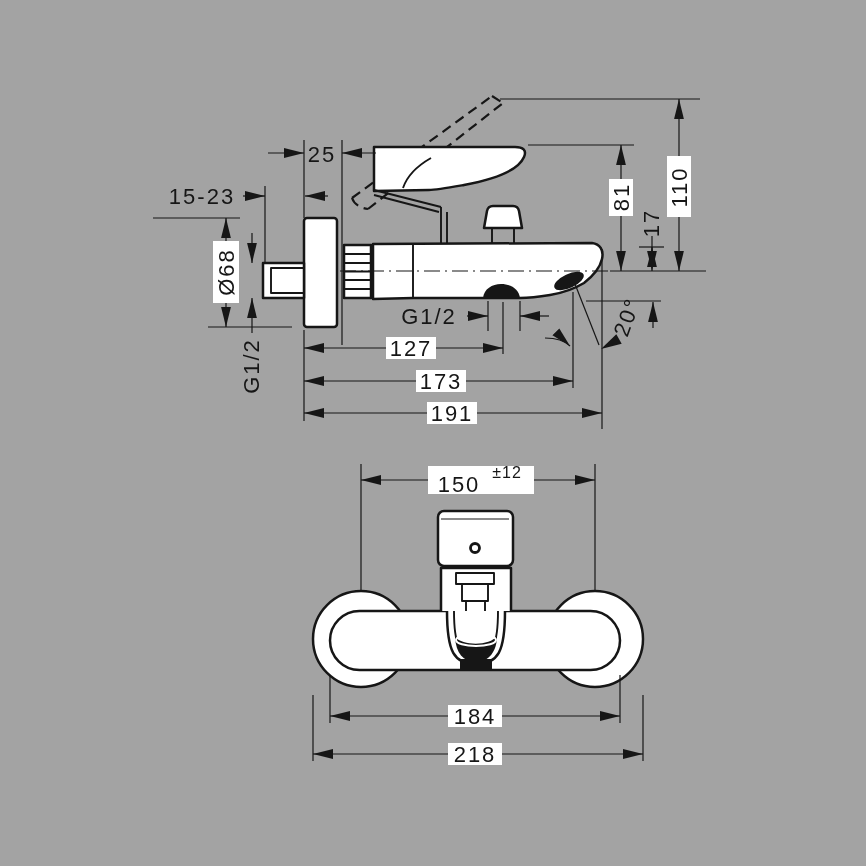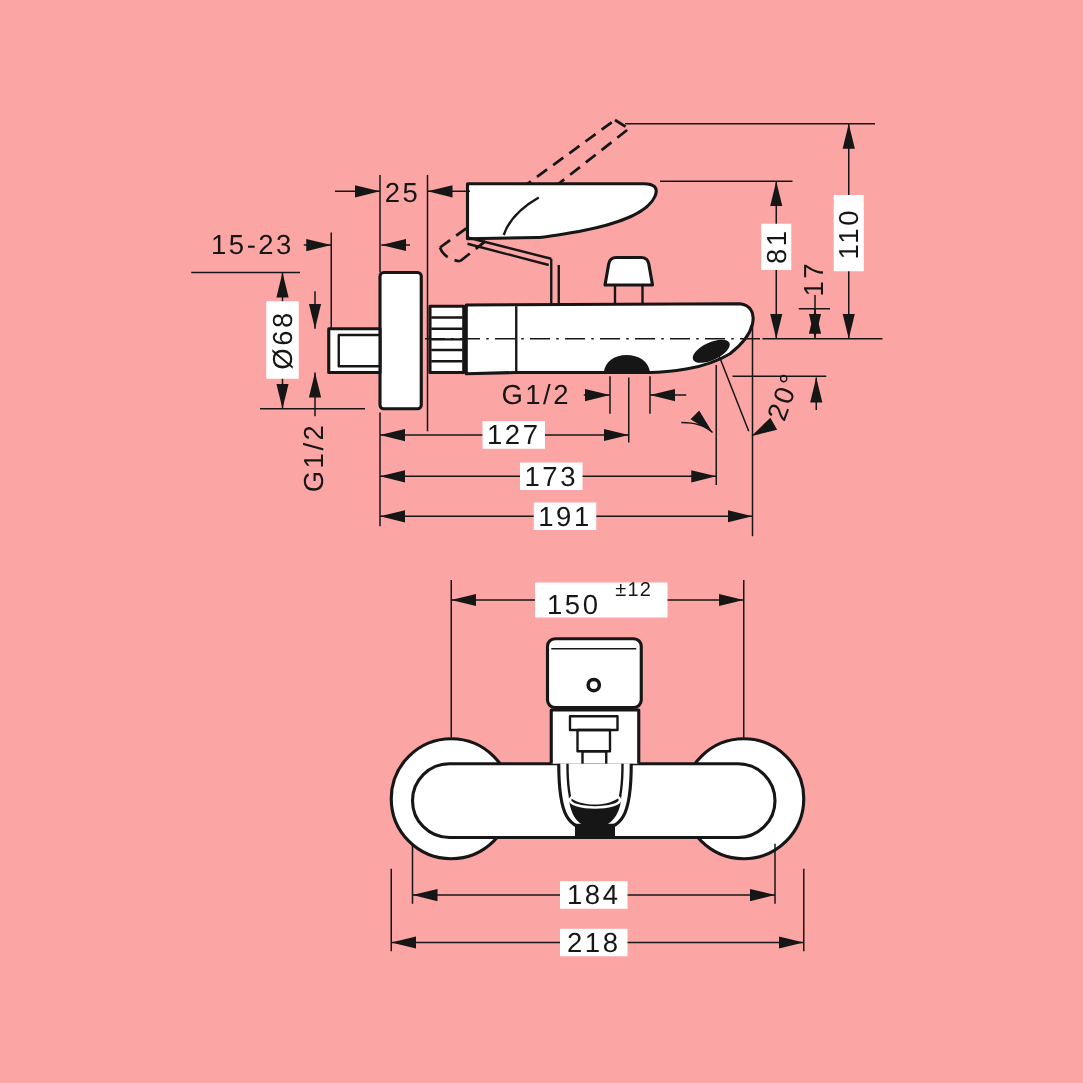--- a/index.html
+++ b/index.html
@@ -1,16 +1,16 @@
 <!DOCTYPE html>
 <html><head>
 <meta charset="utf-8">
 <style>
   html,body{margin:0;padding:0;background:#ffffff;}
-  .canvas{position:relative;width:866px;height:866px;background:#fca5a5;overflow:hidden;}
+  .canvas{position:relative;width:866px;height:866px;background:#a3a3a3;overflow:hidden;}
   svg{display:block;}
   svg text{font-family:"Liberation Sans",sans-serif;fill:#161616;font-size:22px;letter-spacing:2px;}
   svg text.sm{font-size:16px;letter-spacing:1px;}
   .ln{stroke:#161616;stroke-width:1.2;fill:none;}
   .cl{stroke:#161616;stroke-width:1.2;fill:none;}
   .obj{stroke:#161616;stroke-width:2.5;fill:#fff;stroke-linejoin:round;}
   .obj2{stroke:#161616;stroke-width:1.9;fill:none;stroke-linejoin:round;}
   .blk{fill:#161616;stroke:none;}
   .wt{fill:#ffffff;stroke:none;}
   .dash{stroke:#161616;stroke-width:2.2;fill:none;stroke-dasharray:10 6;}

